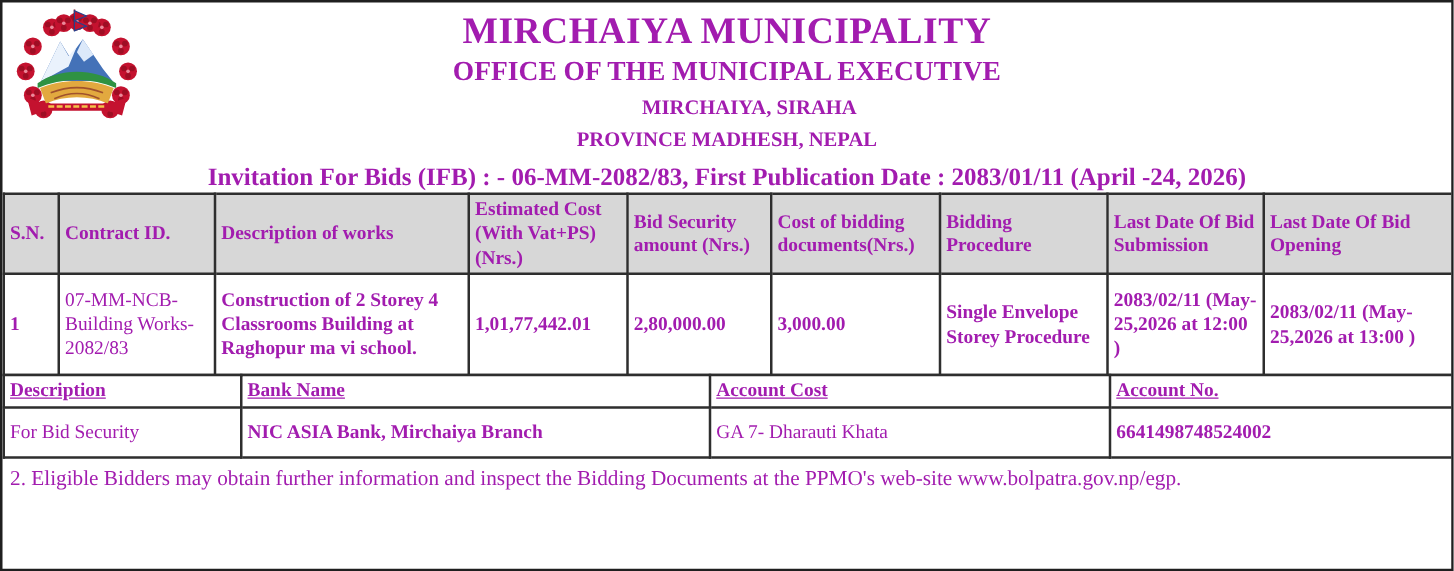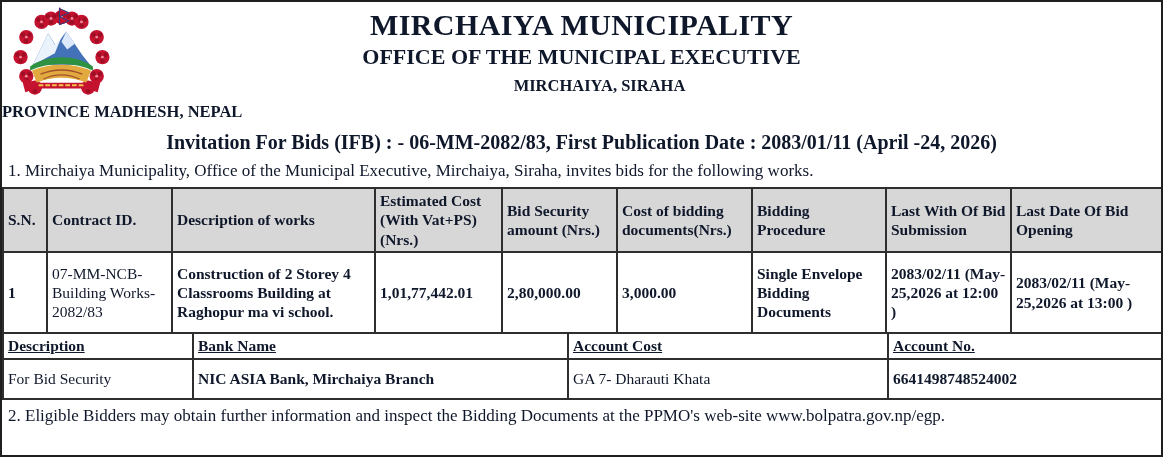--- a/index.html
+++ b/index.html
@@ -1,27 +1,27 @@
 <!DOCTYPE html>
 <html><head>
 <meta charset="utf-8">
 <style>
   html,body { margin:0; padding:0; background:#ffffff; }
   .page {
     width:1163px; height:457px; box-sizing:border-box;
     border:2px solid #1f1f1f; background:#ffffff;
-    font-family:"Liberation Serif", serif; color:#0f172a;
+    font-family:"Liberation Serif", serif; color:#a21caf;
     position:relative; overflow:hidden;
   }
   .emblem { position:absolute; left:10px; top:5px; width:99px; height:104px; }
   .doc-header { padding-top:7px; }
   .hdr-line1 { text-align:center; font-weight:bold; font-size:30px; line-height:32px; letter-spacing:0.4px; }
   .hdr-line2 { text-align:center; font-weight:bold; font-size:22px; line-height:24px; margin-top:4px;font-family:Liberation Serif, serif; }
   .hdr-line3 { text-align:center; font-weight:bold; font-size:16.5px; line-height:18px; margin-top:8px;padding-left:36px; }
-  .hdr-line4 { text-align:left; font-weight:bold; font-size:16.5px; line-height:18px; margin-top:8px; }
+  .hdr-line4 { text-align:center; font-weight:bold; font-size:16.5px; line-height:18px; margin-top:8px; }
   .ifb-title { text-align:center; font-weight:bold; font-size:20px; line-height:23px; margin-top:10px; }
   .intro { font-size:17px; line-height:20px; padding:7px 6px 6px 6px; }
 
   table { border-collapse:collapse; width:1159px; table-layout:fixed; }
   td, th { border:2px solid #2e2e2e; padding:2px 4px; font-size:15.5px; line-height:1.25; text-align:left; vertical-align:middle; overflow:hidden; }
   .bids-table th { background:#d7d7d7; font-weight:bold; }
   .bids-table thead tr { height:63px; }
   .bids-table tbody tr { height:81px; }
   .bank-table { margin-top:-2px; }
   .bank-table th { background:#ffffff; font-weight:bold; }
@@ -82,21 +82,20 @@
 
   <div class="doc-header">
     <div class="hdr-line1">MIRCHAIYA MUNICIPALITY</div>
     <div class="hdr-line2">OFFICE OF THE MUNICIPAL EXECUTIVE</div>
     <div class="hdr-line3">MIRCHAIYA, SIRAHA</div>
     <div class="hdr-line4">PROVINCE MADHESH, NEPAL</div>
   </div>
 
   <div class="ifb-title">Invitation For Bids (IFB) : - 06-MM-2082/83, First Publication Date : 2083/01/11 (April -24, 2026)</div>
 
-  <div class="intro">1. Mirchaiya Municipality, Office of the Municipal Executive, Mirchaiya, Siraha, invites bids for the following works.</div>
 
   <table class="bids-table">
     <colgroup>
       <col style="width:44px">
         <col style="width:125px">
         <col style="width:203px">
       <col style="width:127px">
         <col style="width:115px">
         <col style="width:135px">
       <col style="width:134px">
@@ -105,33 +104,33 @@
     </colgroup>
     <thead>
       <tr>
         <th>S.N.</th>
         <th>Contract ID.</th>
         <th>Description of works</th>
         <th>Estimated Cost (With Vat+PS) (Nrs.)</th>
         <th>Bid Security amount (Nrs.)</th>
         <th>Cost of bidding documents(Nrs.)</th>
         <th>Bidding Procedure</th>
-        <th>Last With Of Bid Submission</th>
+        <th>Last Date Of Bid Submission</th>
         <th>Last Date Of Bid Opening</th>
       </tr>
     </thead>
     <tbody>
       <tr>
         <td class="b">1</td>
         <td>07-MM-NCB-Building Works-2082/83</td>
         <td class="b">Construction of 2 Storey 4 Classrooms Building at Raghopur ma vi school.</td>
         <td class="b">1,01,77,442.01</td>
         <td class="b">2,80,000.00</td>
         <td class="b">3,000.00</td>
-        <td class="b">Single Envelope Bidding Documents</td>
+        <td class="b">Single Envelope Storey Procedure</td>
         <td class="b">2083/02/11 (May-25,2026 at 12:00 )</td>
         <td class="b">2083/02/11 (May-25,2026 at 13:00 )</td>
       </tr>
     </tbody>
   </table>
 
   <table class="bank-table">
     <colgroup>
       <col style="width:190px">
         <col style="width:375px">

